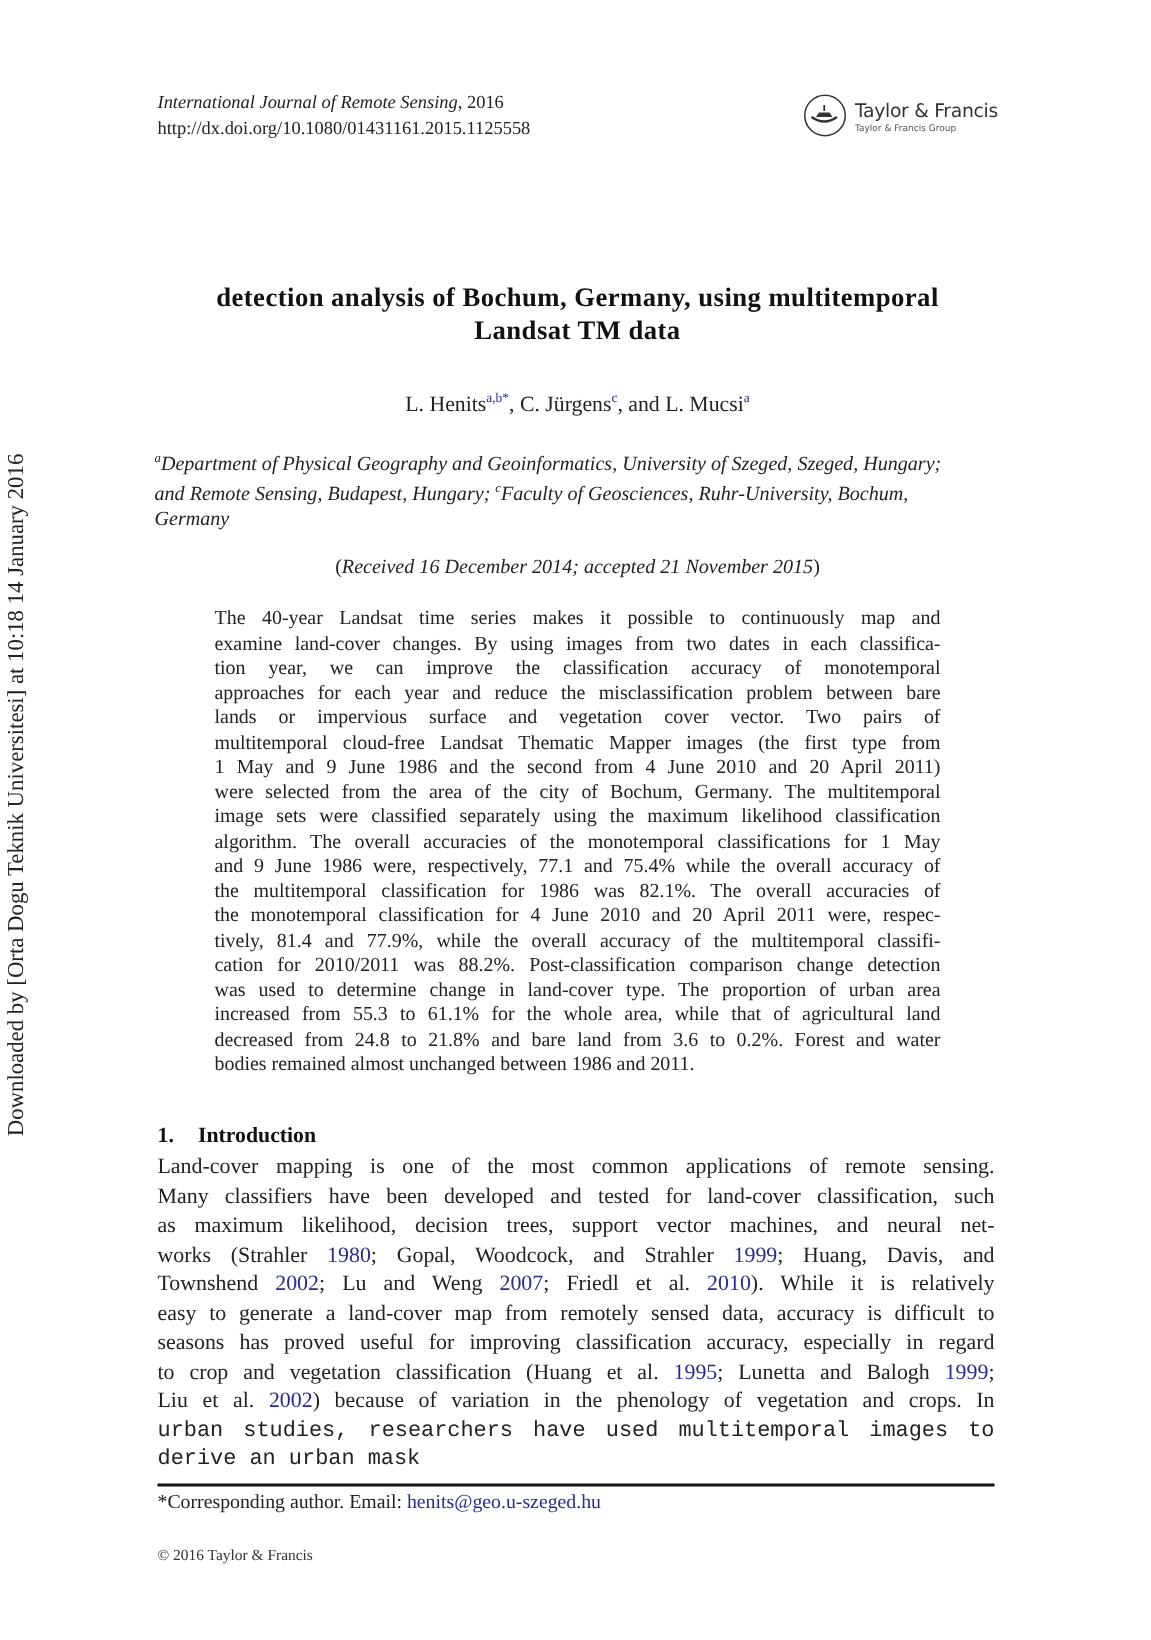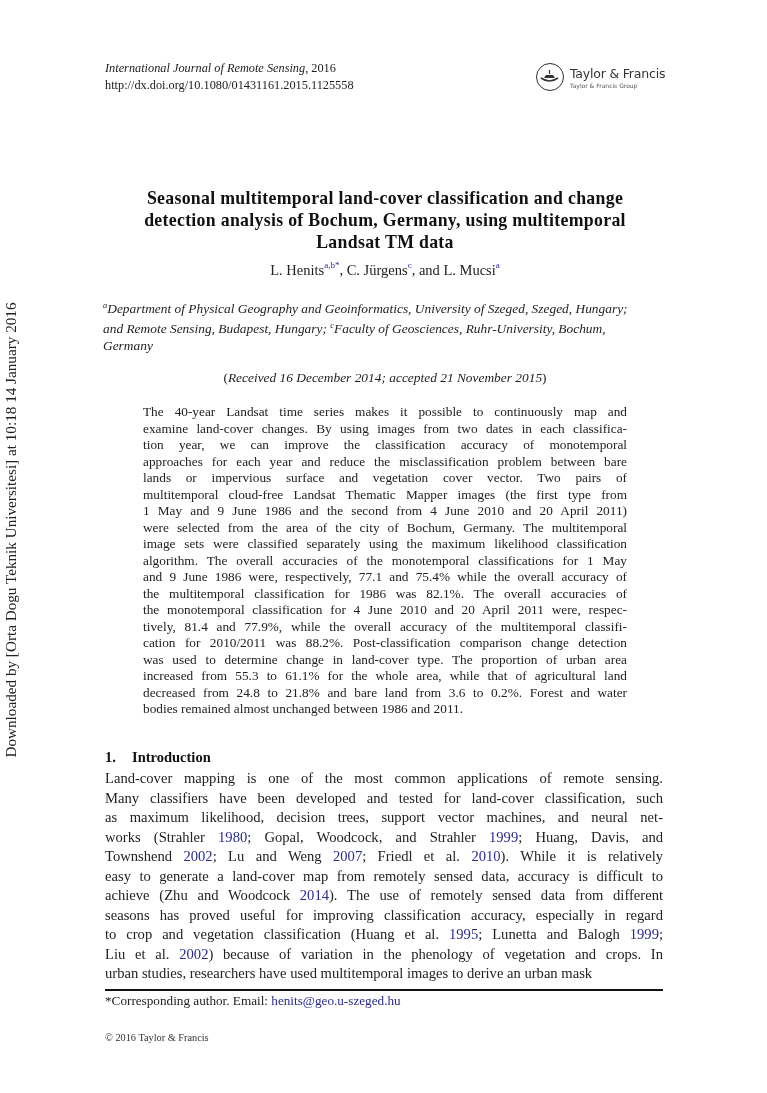--- a/index.html
+++ b/index.html
@@ -21,21 +21,21 @@
   .affil sup { font-size:8.5px; }
   .received { left:103px; top:370px; width:564px; text-align:center; font-size:13.4px; color:#222; }
   .received i { font-style:italic; }
   .abstract { left:143px; top:404px; width:484px; text-align:justify; font-size:13.3px; line-height:16.5px; color:#222; hyphens:manual; }
   .abstract .ln { display:block; text-align:justify; text-align-last:justify; }
   .abstract .ln.last { text-align-last:left; }
   .section { left:105px; top:749px; font-weight:bold; font-size:14.5px; color:#111; }
   .section .num { display:inline-block; width:27px; }
   .body { left:105px; top:769px; width:558px; font-size:14.6px; line-height:19.5px; color:#222; }
   .body .ln { display:block; text-align:justify; text-align-last:justify; white-space:nowrap; }
-  .body .ln.last { text-align-last:left; }
+  .body .ln.last { text-align-last:left;font-family:Liberation Mono, monospace; }
   .cite { color:#2a2a8f; }
   .rule { left:105px; top:989px; width:558px; height:2px; background:#111; }
   .footnote { left:105px; top:993px; font-size:13.2px; color:#222; }
   .footnote .email { color:#2a2a8f; }
   .copyright { left:105px; top:1032px; font-size:10.3px; color:#333; }
 </style>
 </head>
 <body>
 
 <div class="abs journal">
@@ -53,21 +53,20 @@
   </div>
   <div class="brand">Taylor &amp; Francis</div>
   <div class="group">Taylor &amp; Francis Group</div>
 </div>
 
 <div class="abs sidebar">
   <span>Downloaded by [Orta Dogu Teknik Universitesi] at 10:18 14 January 2016</span>
 </div>
 
 <div class="abs title">
-  <div>Seasonal multitemporal land-cover classification and change</div>
   <div>detection analysis of Bochum, Germany, using multitemporal</div>
   <div>Landsat TM data</div>
 </div>
 
 <div class="abs authors">
   <span>L. Henits</span><sup>a,b</sup><sup>*</sup><span>, </span><span>C. Jürgens</span><sup>c</sup><span>, and </span><span>L. Mucsi</span><sup>a</sup>
 </div>
 
 <div class="abs affil">
   <div><sup>a</sup><span>Department of Physical Geography and Geoinformatics, University of Szeged, Szeged, Hungary;</span></div>
@@ -103,21 +102,20 @@
   <span class="num">1.</span><span>Introduction</span>
 </div>
 
 <div class="abs body" id="intro">
     <span class="ln" style="white-space: normal;"><span>Land-cover mapping is one of the most common applications of remote sensing.</span></span>
     <span class="ln" style="white-space: normal;"><span>Many classifiers have been developed and tested for land-cover classification, such</span></span>
     <span class="ln" style="white-space: normal;"><span>as maximum likelihood, decision trees, support vector machines, and neural net-</span></span>
     <span class="ln" style="white-space: normal;"><span>works (Strahler </span><span class="cite">1980</span><span>; Gopal, Woodcock, and Strahler </span><span class="cite">1999</span><span>; Huang, Davis, and</span></span>
     <span class="ln" style="white-space: normal;"><span>Townshend </span><span class="cite">2002</span><span>; Lu and Weng </span><span class="cite">2007</span><span>; Friedl et al. </span><span class="cite">2010</span><span>). While it is relatively</span></span>
     <span class="ln" style="white-space: normal;"><span>easy to generate a land-cover map from remotely sensed data, accuracy is difficult to</span></span>
-    <span class="ln" style="white-space: normal;"><span>achieve (Zhu and Woodcock </span><span class="cite">2014</span><span>). The use of remotely sensed data from different</span></span>
     <span class="ln" style="white-space: normal;"><span>seasons has proved useful for improving classification accuracy, especially in regard</span></span>
     <span class="ln" style="white-space: normal;"><span>to crop and vegetation classification (Huang et al. </span><span class="cite">1995</span><span>; Lunetta and Balogh </span><span class="cite">1999</span><span>;</span></span>
     <span class="ln" style="white-space: normal;"><span>Liu et al. </span><span class="cite">2002</span><span>) because of variation in the phenology of vegetation and crops. In</span></span>
     <span class="ln last" style="white-space: normal;"><span>urban studies, researchers have used multitemporal images to derive an urban mask</span></span>
   </div>
 
 <div class="abs rule"></div>
 <div class="abs footnote">
   <span>*Corresponding author. Email: </span><span class="email">henits@geo.u-szeged.hu</span>
 </div>

